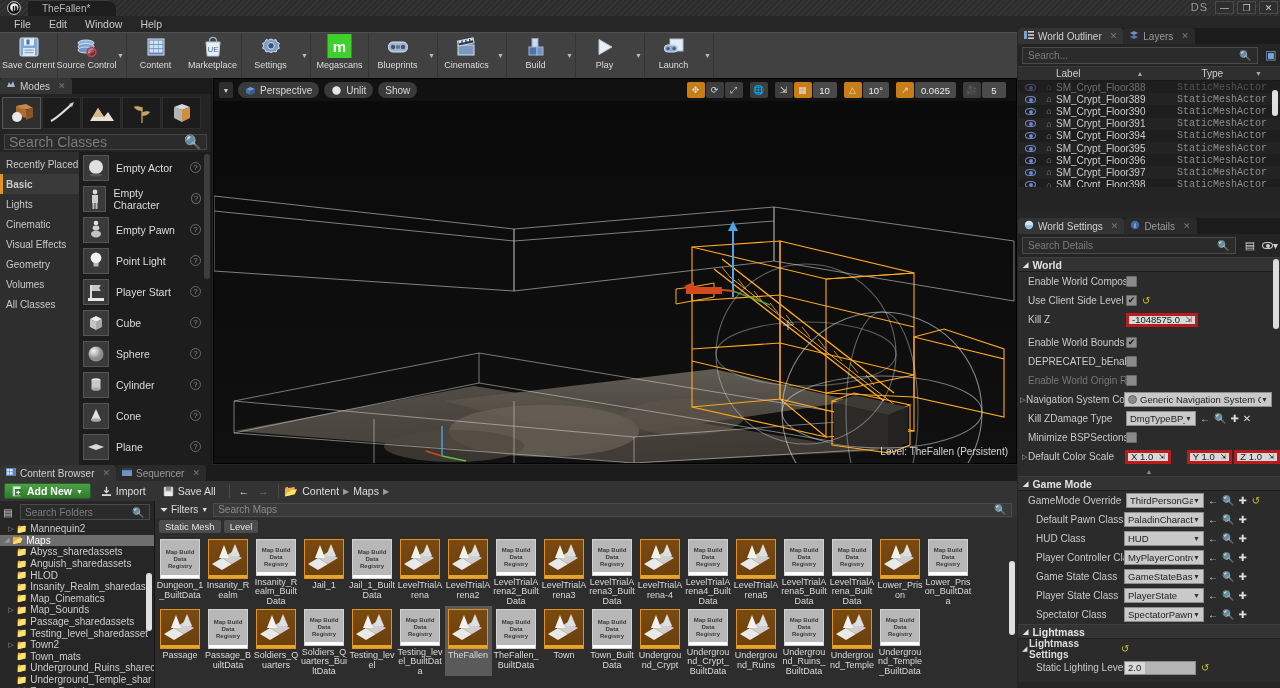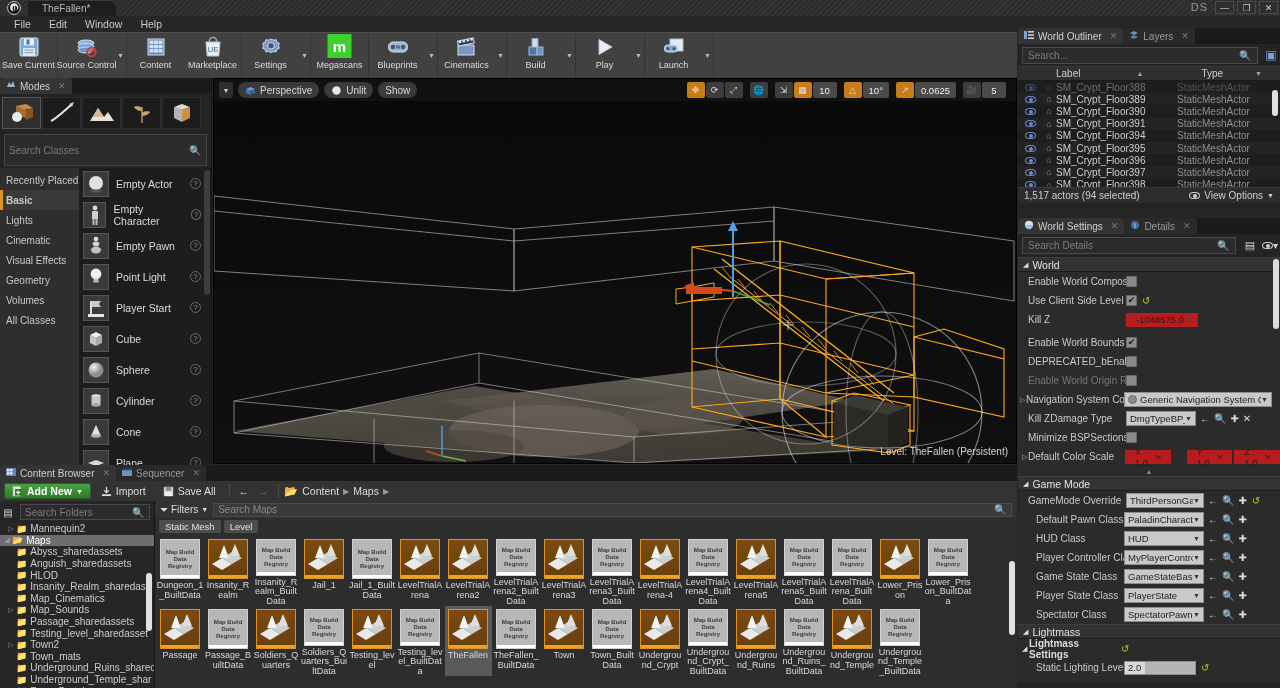--- a/index.html
+++ b/index.html
@@ -52,22 +52,22 @@
     border-right:1px solid #151515;}
   .tabstrip{height:16px;background:#1b1b1b;display:flex;align-items:flex-end;}
   .tab{height:16px;background:#343434;display:flex;align-items:center;gap:4px;
     padding:0 6px;font-size:10px;color:#d0d0d0;border-top-left-radius:3px;border-top-right-radius:3px;}
   .tab .x{color:#777;font-size:9px;margin-left:4px;}
   .tab.inactive{background:#2a2a2a;color:#9b9b9b;}
   .mode-icons{display:flex;padding:3px 2px;gap:1px;background:#242424;}
   .mode-btn{width:39px;height:32px;background:#1c1c1c;border:1px solid #2e2e2e;
     display:flex;align-items:center;justify-content:center;}
   .mode-btn.sel{background:#2f2f2f;border-color:#565656;}
-  .srch{margin:2px 4px;height:32px;background:#2b2b2b;border:1px solid #444;
-    display:flex;align-items:center;padding:4px 4px;color:#7b7b7b;font-size:10px;}
+  .srch{margin:2px 4px;height:16px;background:#2b2b2b;border:1px solid #444;
+    display:flex;align-items:center;padding:4px 4px;color:#7b7b7b;font-size:14px;}
   .srch .mag{margin-left:auto;color:#999;}
   .modes-body{display:flex;height:322px;}
   .cat-list{width:79px;background:#2e2e2e;padding-top:2px;}
   .cat{height:20px;display:flex;align-items:center;padding-left:6px;font-size:10px;color:#cacaca;}
   .cat.sel{background:#3a3a3a;border-left:3px solid #e09423;padding-left:3px;font-weight:bold;}
   .place-list{flex:1;background:#1d1d1d;overflow:hidden;position:relative;}
   .place-row{height:31px;display:flex;align-items:center;gap:7px;padding-left:4px;}
   .place-thumb{width:26px;height:26px;background:#3a3a3a;border:1px solid #555;
     display:flex;align-items:center;justify-content:center;}
   .place-name{font-size:10.5px;color:#dcdcdc;}
@@ -98,40 +98,40 @@
   .outliner{position:absolute;left:1018px;top:28px;width:262px;height:185px;background:#242424;}
   .ol-search{margin:3px 4px 2px 4px;height:17px;background:#2b2b2b;border:1px solid #4a4a4a;
     display:flex;align-items:center;padding:0 5px;color:#7d7d7d;font-size:10px;}
   .ol-head{height:15px;background:#2f2f2f;display:flex;align-items:center;font-size:10px;color:#cfcfcf;
     border-top:1px solid #3a3a3a;border-bottom:1px solid #1a1a1a;}
   .ol-rows{background:#1e1e1e;height:106px;overflow:hidden;position:relative;}
   .ol-row{height:12.2px;display:flex;align-items:center;font-size:10px;color:#cdcdcd;}
   .ol-row:nth-child(even){background:#232323;}
   .ol-eye{width:24px;display:flex;justify-content:center;color:#6f86c9;font-size:9px;}
   .ol-ic{width:14px;display:flex;justify-content:center;color:#9a9a9a;font-size:9px;}
-  .ol-type{position:absolute;left:159px;color:#8f8f8f;font-size:10px;}
+  .ol-type{position:absolute;left:159px;color:#8f8f8f;font-size:10px;font-family:Liberation Mono, monospace;}
   .ol-foot{height:16px;background:#2c2c2c;display:flex;align-items:center;padding:0 6px;
     font-size:10px;color:#d0d0d0;border-top:1px solid #3b3b3b;}
   .ol-foot .vo{margin-left:auto;display:flex;align-items:center;gap:4px;color:#cfcfcf;}
 
   
   .wsettings{position:absolute;left:1018px;top:218px;width:262px;height:470px;background:#242424;}
   .ws-search{margin:3px 4px;height:17px;background:#2b2b2b;border:1px solid #4a4a4a;
     display:flex;align-items:center;padding:0 5px;color:#7d7d7d;font-size:10px;}
   .ws-body{height:425px;overflow:hidden;position:relative;background:#2b2b2b;}
   .grp{height:15px;background:#333;display:flex;align-items:center;gap:4px;padding-left:5px;
-    font-size:10.5px;color:#e2e2e2;font-weight:normal;border-top:1px solid #3e3e3e;border-bottom:1px solid #1d1d1d;}
+    font-size:10.5px;color:#e2e2e2;font-weight:bold;border-top:1px solid #3e3e3e;border-bottom:1px solid #1d1d1d;}
   .prow{height:19px;display:flex;align-items:center;font-size:10px;color:#c6c6c6;padding-left:10px;}
   .prow.sub{padding-left:18px;}
   .prow .plabel{width:98px;white-space:nowrap;overflow:hidden;color:#cacaca;}
   .prow.dim .plabel{color:#787878;}
   .chk{width:11px;height:11px;background:#8f8f8f;border:1px solid #6a6a6a;border-radius:1px;
     display:flex;align-items:center;justify-content:center;color:#1c1c1c;font-size:9px;line-height:1;}
   .chk.off{background:#8a8a8a;}
-  .txtin{height:14px;background:#d8d8d8;border:7px solid #b91c1c;color:#202020;font-size:9.5px;
+  .txtin{height:14px;background:#d8d8d8;border:3px solid #b91c1c;color:#202020;font-size:9.5px;
     display:flex;align-items:center;padding:0 3px;}
   .combo{height:15px;background:#c9c9c9;border:1px solid #8d8d8d;color:#1d1d1d;font-size:9.5px;
     display:flex;align-items:center;padding:0 3px;white-space:nowrap;overflow:hidden;}
   .combo .cv{flex:1;overflow:hidden;}
   .combo .ca{font-size:7px;color:#333;}
   .minibtn{color:#ddd;font-size:10px;margin-left:4px;}
   .reset{color:#c8c325;font-size:10px;margin-left:5px;}
   .slider{height:14px;background:#b5b5b5;border:1px solid #8d8d8d;display:flex;align-items:center;
     font-size:9.5px;color:#1d1d1d;position:relative;overflow:hidden;}
   .slider .fill{position:absolute;left:0;top:0;bottom:0;background:#d8d8d8;}
@@ -847,28 +847,20 @@
             <i class="eye"></i>
           </span>
         <span class="ol-ic">⌂</span>
         <span>SM_Crypt_Floor398</span>
         <span class="ol-type">StaticMeshActor</span>
       </div>
 
       <div class="vscroll" style="height:26px;top:9px;right:2px;background:#e0e0e0"></div>
     </div>
 
-    <div class="ol-foot">
-      <span>1,517 actors (94 selected)</span>
-      <span class="vo">
-        <i class="eye"></i>
-        <span>View Options</span>
-        <span style="font-size:7px">▼</span>
-      </span>
-    </div>
   </div>
 
   <div class="wsettings">
     <div class="tabstrip">
       <div class="tab">
         <span>
           <svg width="10" height="10" viewBox="0 0 10 10">
               <circle cx="5" cy="5" r="4.2" fill="#9ec0e6"></circle>
               <path d="M1 5a4 4 0 018 0z" fill="#cfe3f5"></path>
             </svg>

